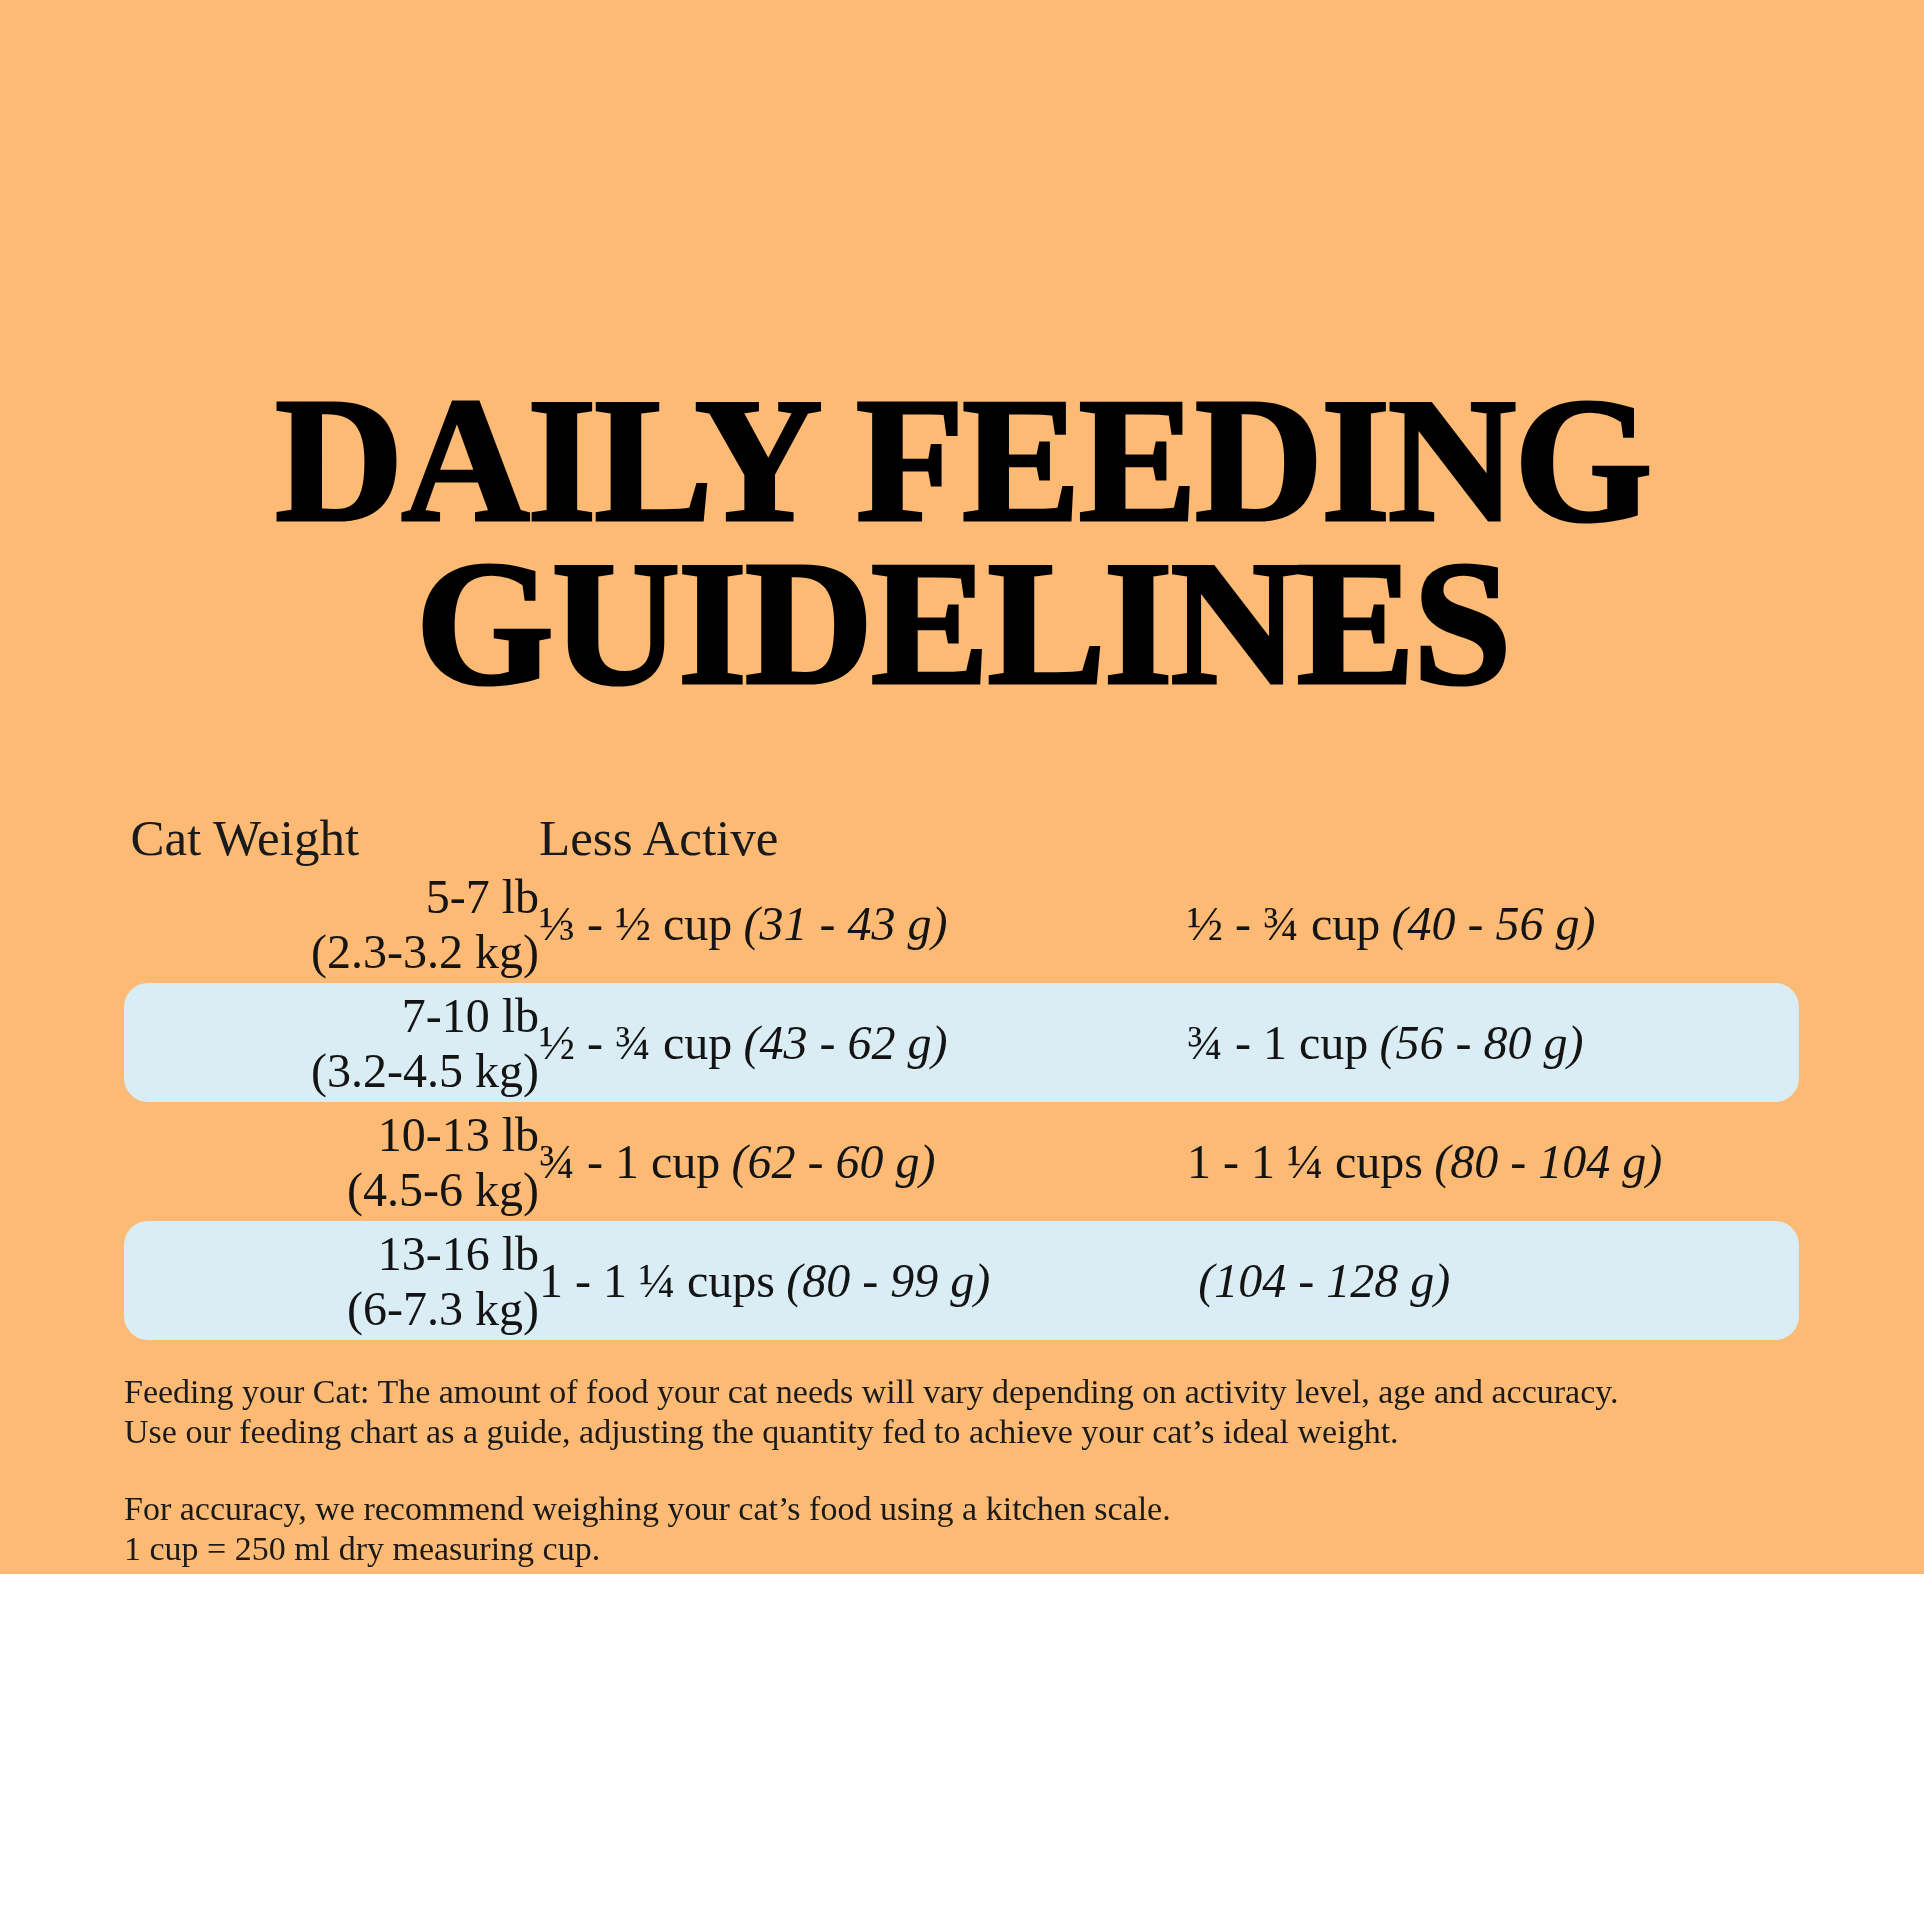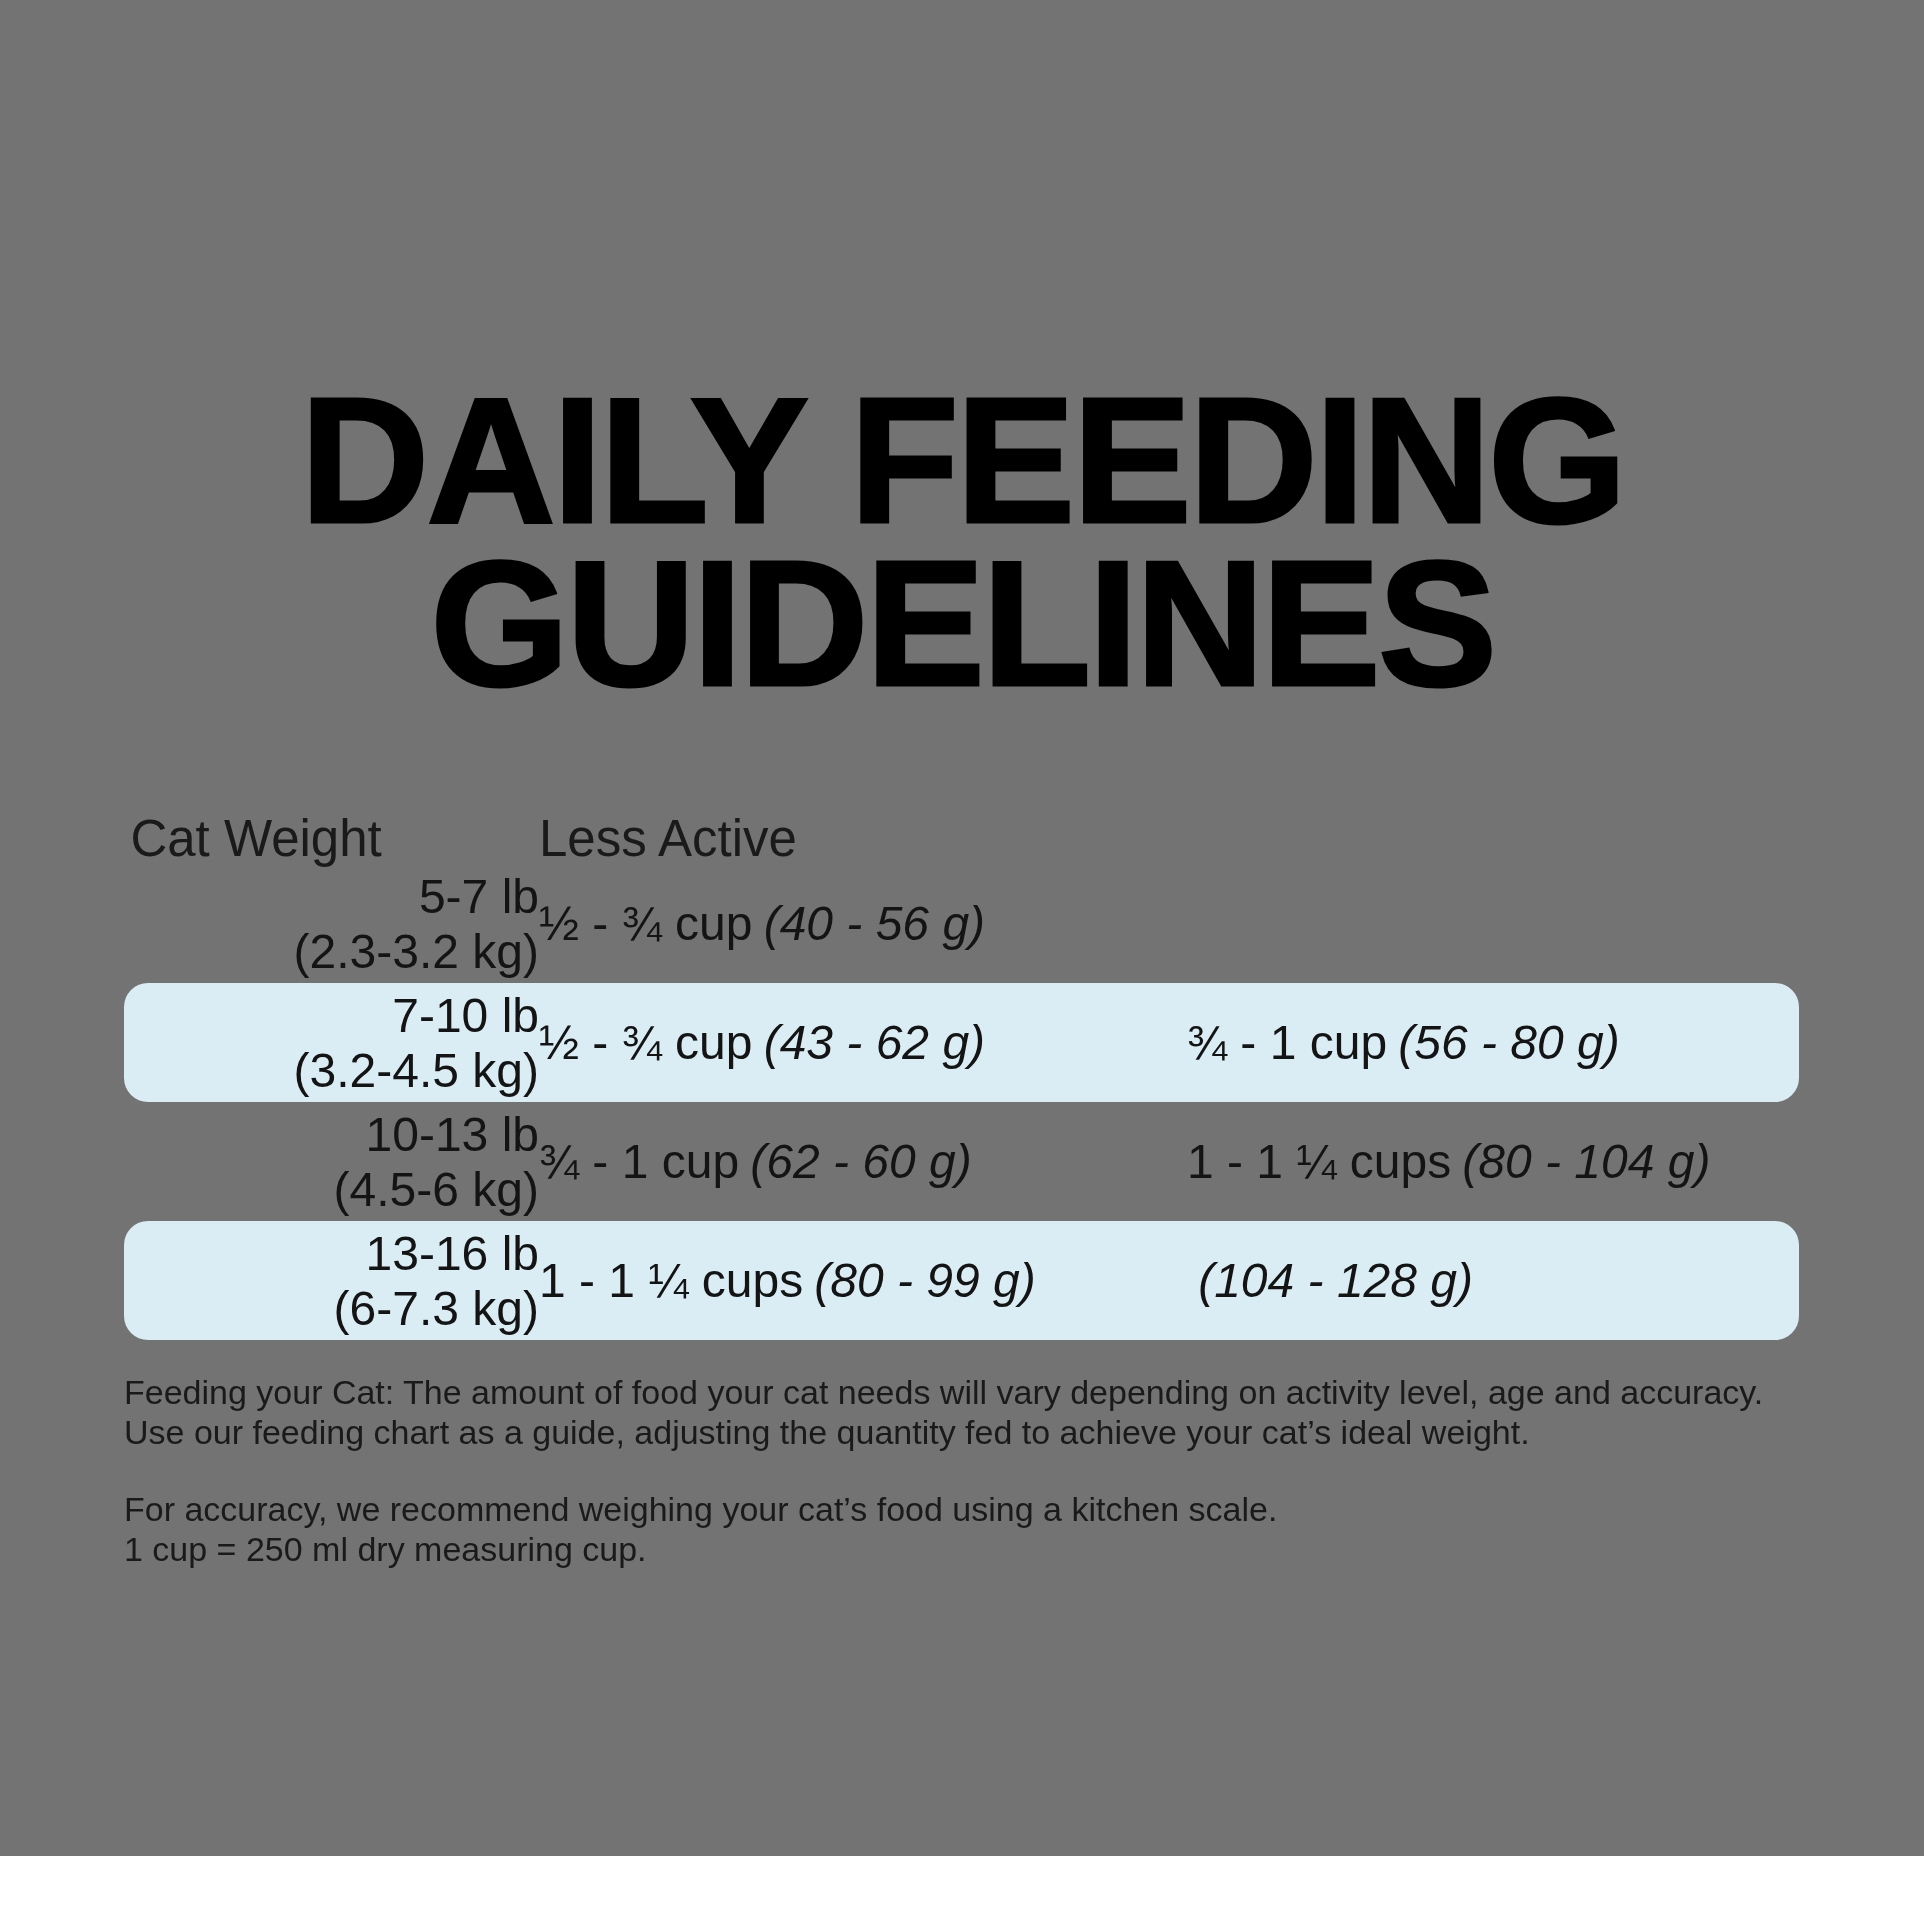--- a/index.html
+++ b/index.html
@@ -1,18 +1,18 @@
 <!DOCTYPE html>
 <html style="font-size:13px"><head>
 <meta charset="utf-8">
 <style>
   html,body{margin:0;padding:0;background:#ffffff;}
   .page{
-    position:relative;width:1925px;height:1856px;background:#737373;
-    font-family:Liberation Sans, sans-serif;color:#141414;overflow:hidden;
+    position:relative;width:1925px;height:1574px;background:#fdba74;
+    font-family:Liberation Serif, serif;color:#141414;overflow:hidden;
   }
   .title{
     position:absolute;top:379px;left:0;width:100%;margin:0;text-align:center;
     font-size:178px;line-height:163px;font-weight:900;letter-spacing:-2.4px;color:#000;
     -webkit-text-stroke:3.2px #000;
   }
   .title-line{display:block;}
   .table{position:absolute;left:124px;top:813px;width:1675px;}
   .thead{display:grid;grid-template-columns:415px 648px 1fr;margin-bottom:0;}
   .th{font-size:51px;line-height:51px;font-weight:400;color:#1a1a1a;}
@@ -42,20 +42,24 @@
 
     <div class="thead">
       <div class="th th-weight">Cat Weight</div>
       <div class="th">Less Active</div>
     </div>
 
     <div class="row">
       <div class="cell cell-weight">
         <span>5-7 lb</span>
         <span>(2.3-3.2 kg)</span>
+      </div>
+      <div class="cell cell-amount">
+        <span>⅓ - ½ cup</span>
+        <span class="grams">(31 - 43 g)</span>
       </div>
       <div class="cell cell-amount">
         <span>½ - ¾ cup</span>
         <span class="grams">(40 - 56 g)</span>
       </div>
     </div>
 
     <div class="row highlight">
       <div class="cell cell-weight">
         <span>7-10 lb</span>

